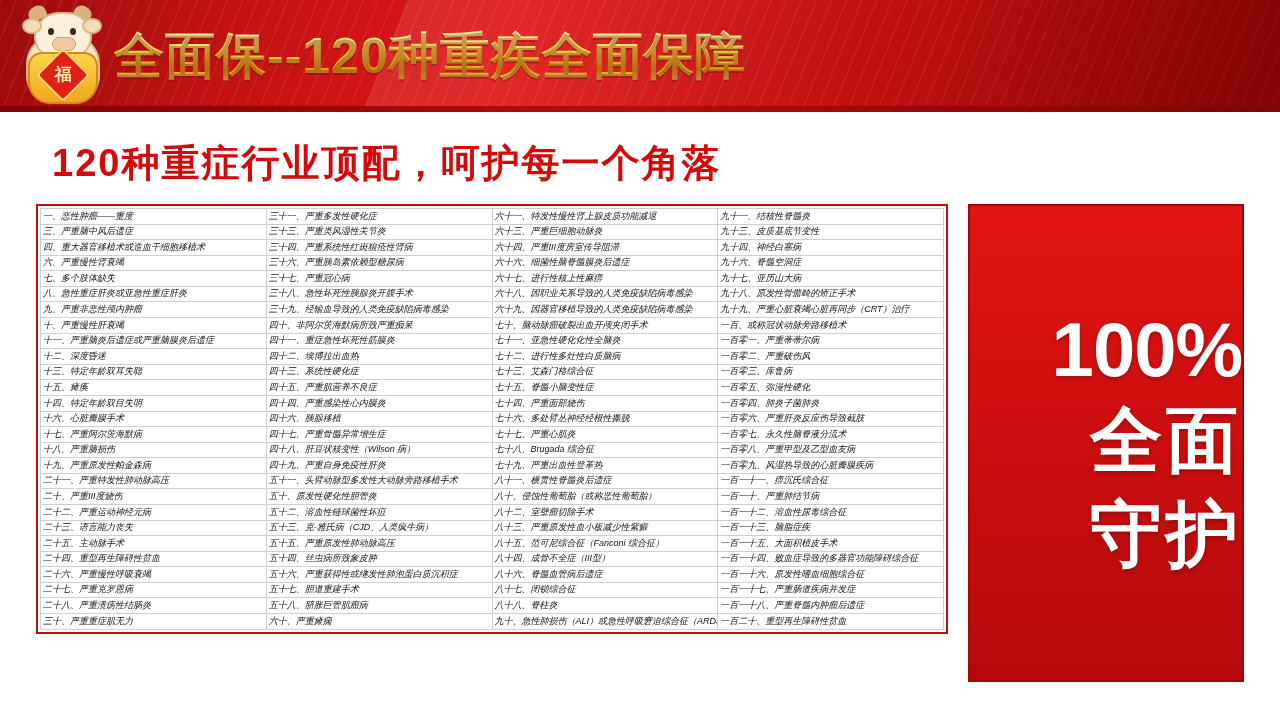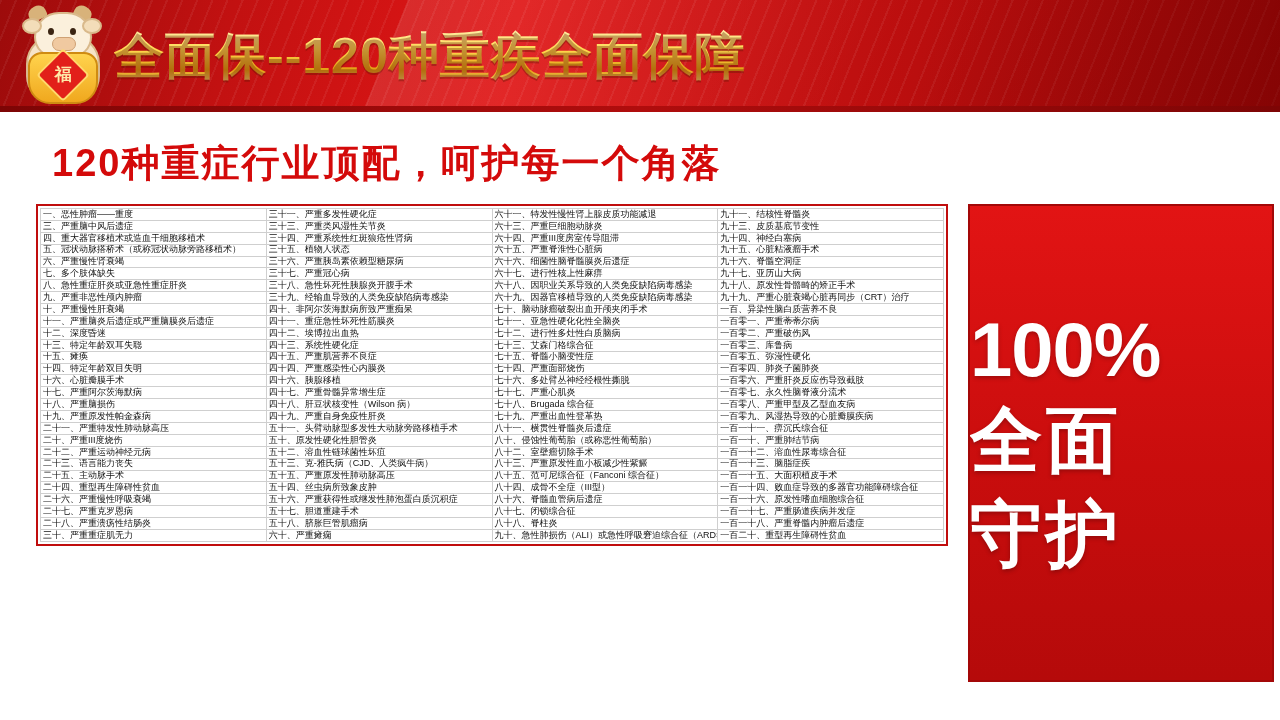--- a/index.html
+++ b/index.html
@@ -180,25 +180,26 @@
     white-space: nowrap;
     text-align: center;
   }
 
   
   .table-wrap {
     position: absolute;
     left: 36px;
     top: 204px;
     width: 912px;
-    height: 342px;
+    height: 430px;
     border: 2px solid #c00d0d;
     background: #ffffff;
     box-sizing: border-box;
     padding: 2px;
+    font-style: italic;
   }
   table.illness {
     width: 100%;
     height: 100%;
     border-collapse: collapse;
     table-layout: fixed;
   }
   table.illness td {
     border: 1px solid #cfcfcf;
     font-size: 9px;
@@ -212,28 +213,28 @@
   }
   table.illness td.col {
     width: 25%;
   }
 
   
   .promo {
     position: absolute;
     left: 968px;
     top: 204px;
-    width: 306px;
+    width: 276px;
     height: 478px;
     background: linear-gradient(180deg, #e21414 0%, #c90d0d 55%, #b50a0a 100%);
     border: 2px solid #a30808;
     box-sizing: border-box;
     display: flex;
     flex-direction: column;
-    align-items: flex-start;
+    align-items: flex-end;
     justify-content: center;
     overflow: hidden;
   }
   .promo-line1 {
     font-size: 76px;
     font-weight: bold;
     color: #ffffff;
     line-height: 1;
     letter-spacing: -1px;
     margin-bottom: 14px;
@@ -303,26 +304,20 @@
             <td class="col">六十三、严重巨细胞动脉炎</td>
             <td class="col">九十三、皮质基底节变性</td>
           </tr>
           <tr>
             <td class="col">四、重大器官移植术或造血干细胞移植术</td>
             <td class="col">三十四、严重系统性红斑狼疮性肾病</td>
             <td class="col">六十四、严重III度房室传导阻滞</td>
             <td class="col">九十四、神经白塞病</td>
           </tr>
           <tr>
-            <td class="col">五、冠状动脉搭桥术（或称冠状动脉旁路移植术）</td>
-            <td class="col">三十五、植物人状态</td>
-            <td class="col">六十五、严重脊淮性心脏病</td>
-            <td class="col">九十五、心脏粘液瘤手术</td>
-          </tr>
-          <tr>
             <td class="col">六、严重慢性肾衰竭</td>
             <td class="col">三十六、严重胰岛素依赖型糖尿病</td>
             <td class="col">六十六、细菌性脑脊髓膜炎后遗症</td>
             <td class="col">九十六、脊髓空洞症</td>
           </tr>
           <tr>
             <td class="col">七、多个肢体缺失</td>
             <td class="col">三十七、严重冠心病</td>
             <td class="col">六十七、进行性核上性麻痹</td>
             <td class="col">九十七、亚历山大病</td>
@@ -336,21 +331,21 @@
           <tr>
             <td class="col">九、严重非恶性颅内肿瘤</td>
             <td class="col">三十九、经输血导致的人类免疫缺陷病毒感染</td>
             <td class="col">六十九、因器官移植导致的人类免疫缺陷病毒感染</td>
             <td class="col">九十九、严重心脏衰竭心脏再同步（CRT）治疗</td>
           </tr>
           <tr>
             <td class="col">十、严重慢性肝衰竭</td>
             <td class="col">四十、非阿尔茨海默病所致严重痴呆</td>
             <td class="col">七十、脑动脉瘤破裂出血开颅夹闭手术</td>
-            <td class="col">一百、异染性脑白质营养不良</td>
+            <td class="col">一百、或称冠状动脉旁路移植术</td>
           </tr>
           <tr>
             <td class="col">十一、严重脑炎后遗症或严重脑膜炎后遗症</td>
             <td class="col">四十一、重症急性坏死性筋膜炎</td>
             <td class="col">七十一、亚急性硬化化性全脑炎</td>
             <td class="col">一百零一、严重蒂蒂尔病</td>
           </tr>
           <tr>
             <td class="col">十二、深度昏迷</td>
             <td class="col">四十二、埃博拉出血热</td>

